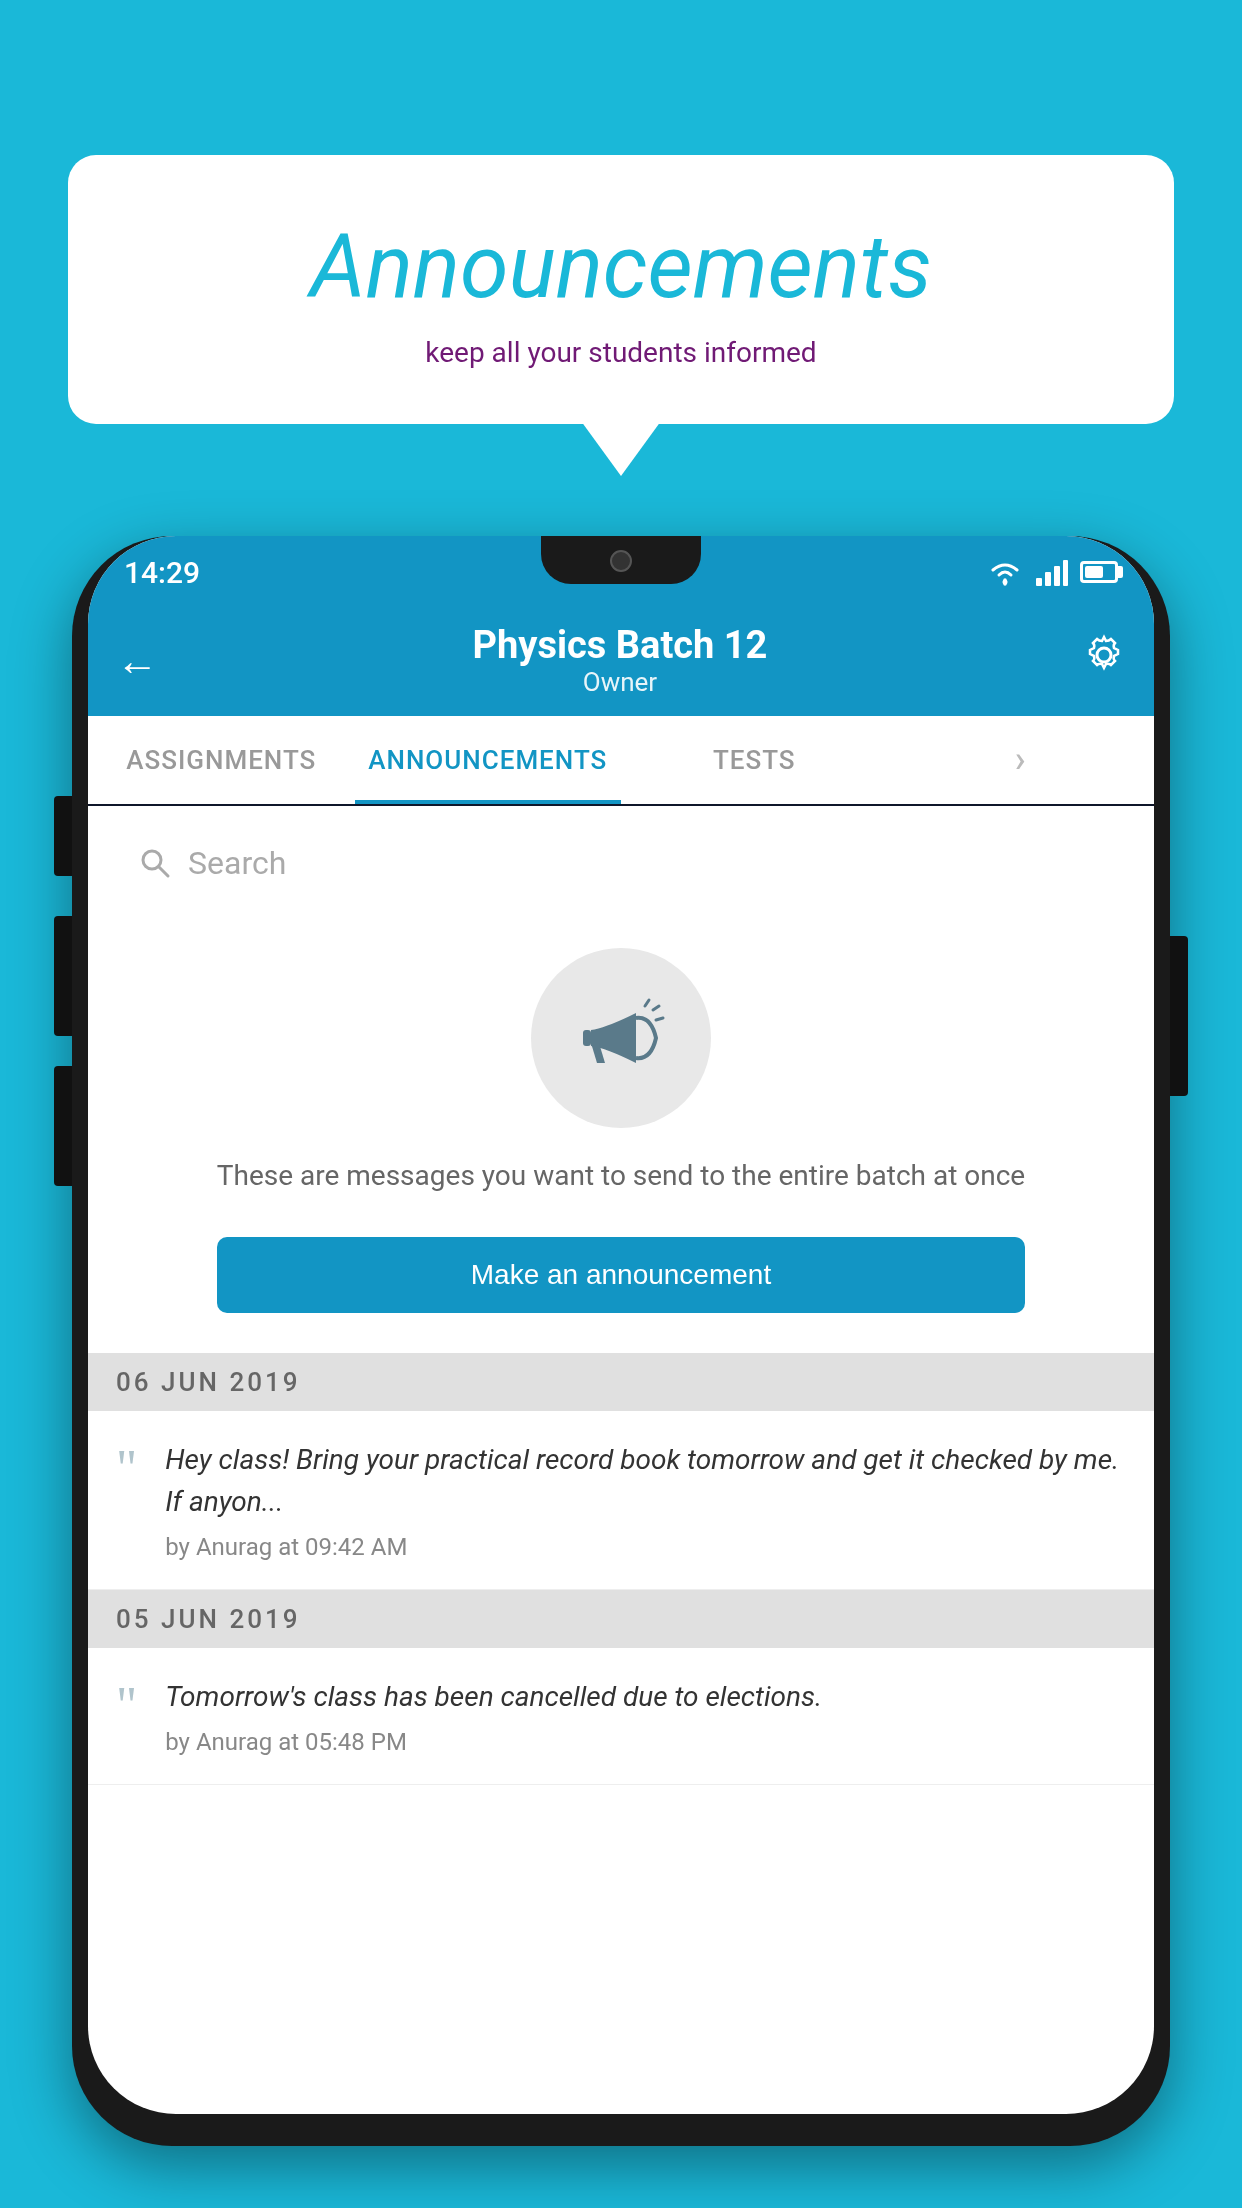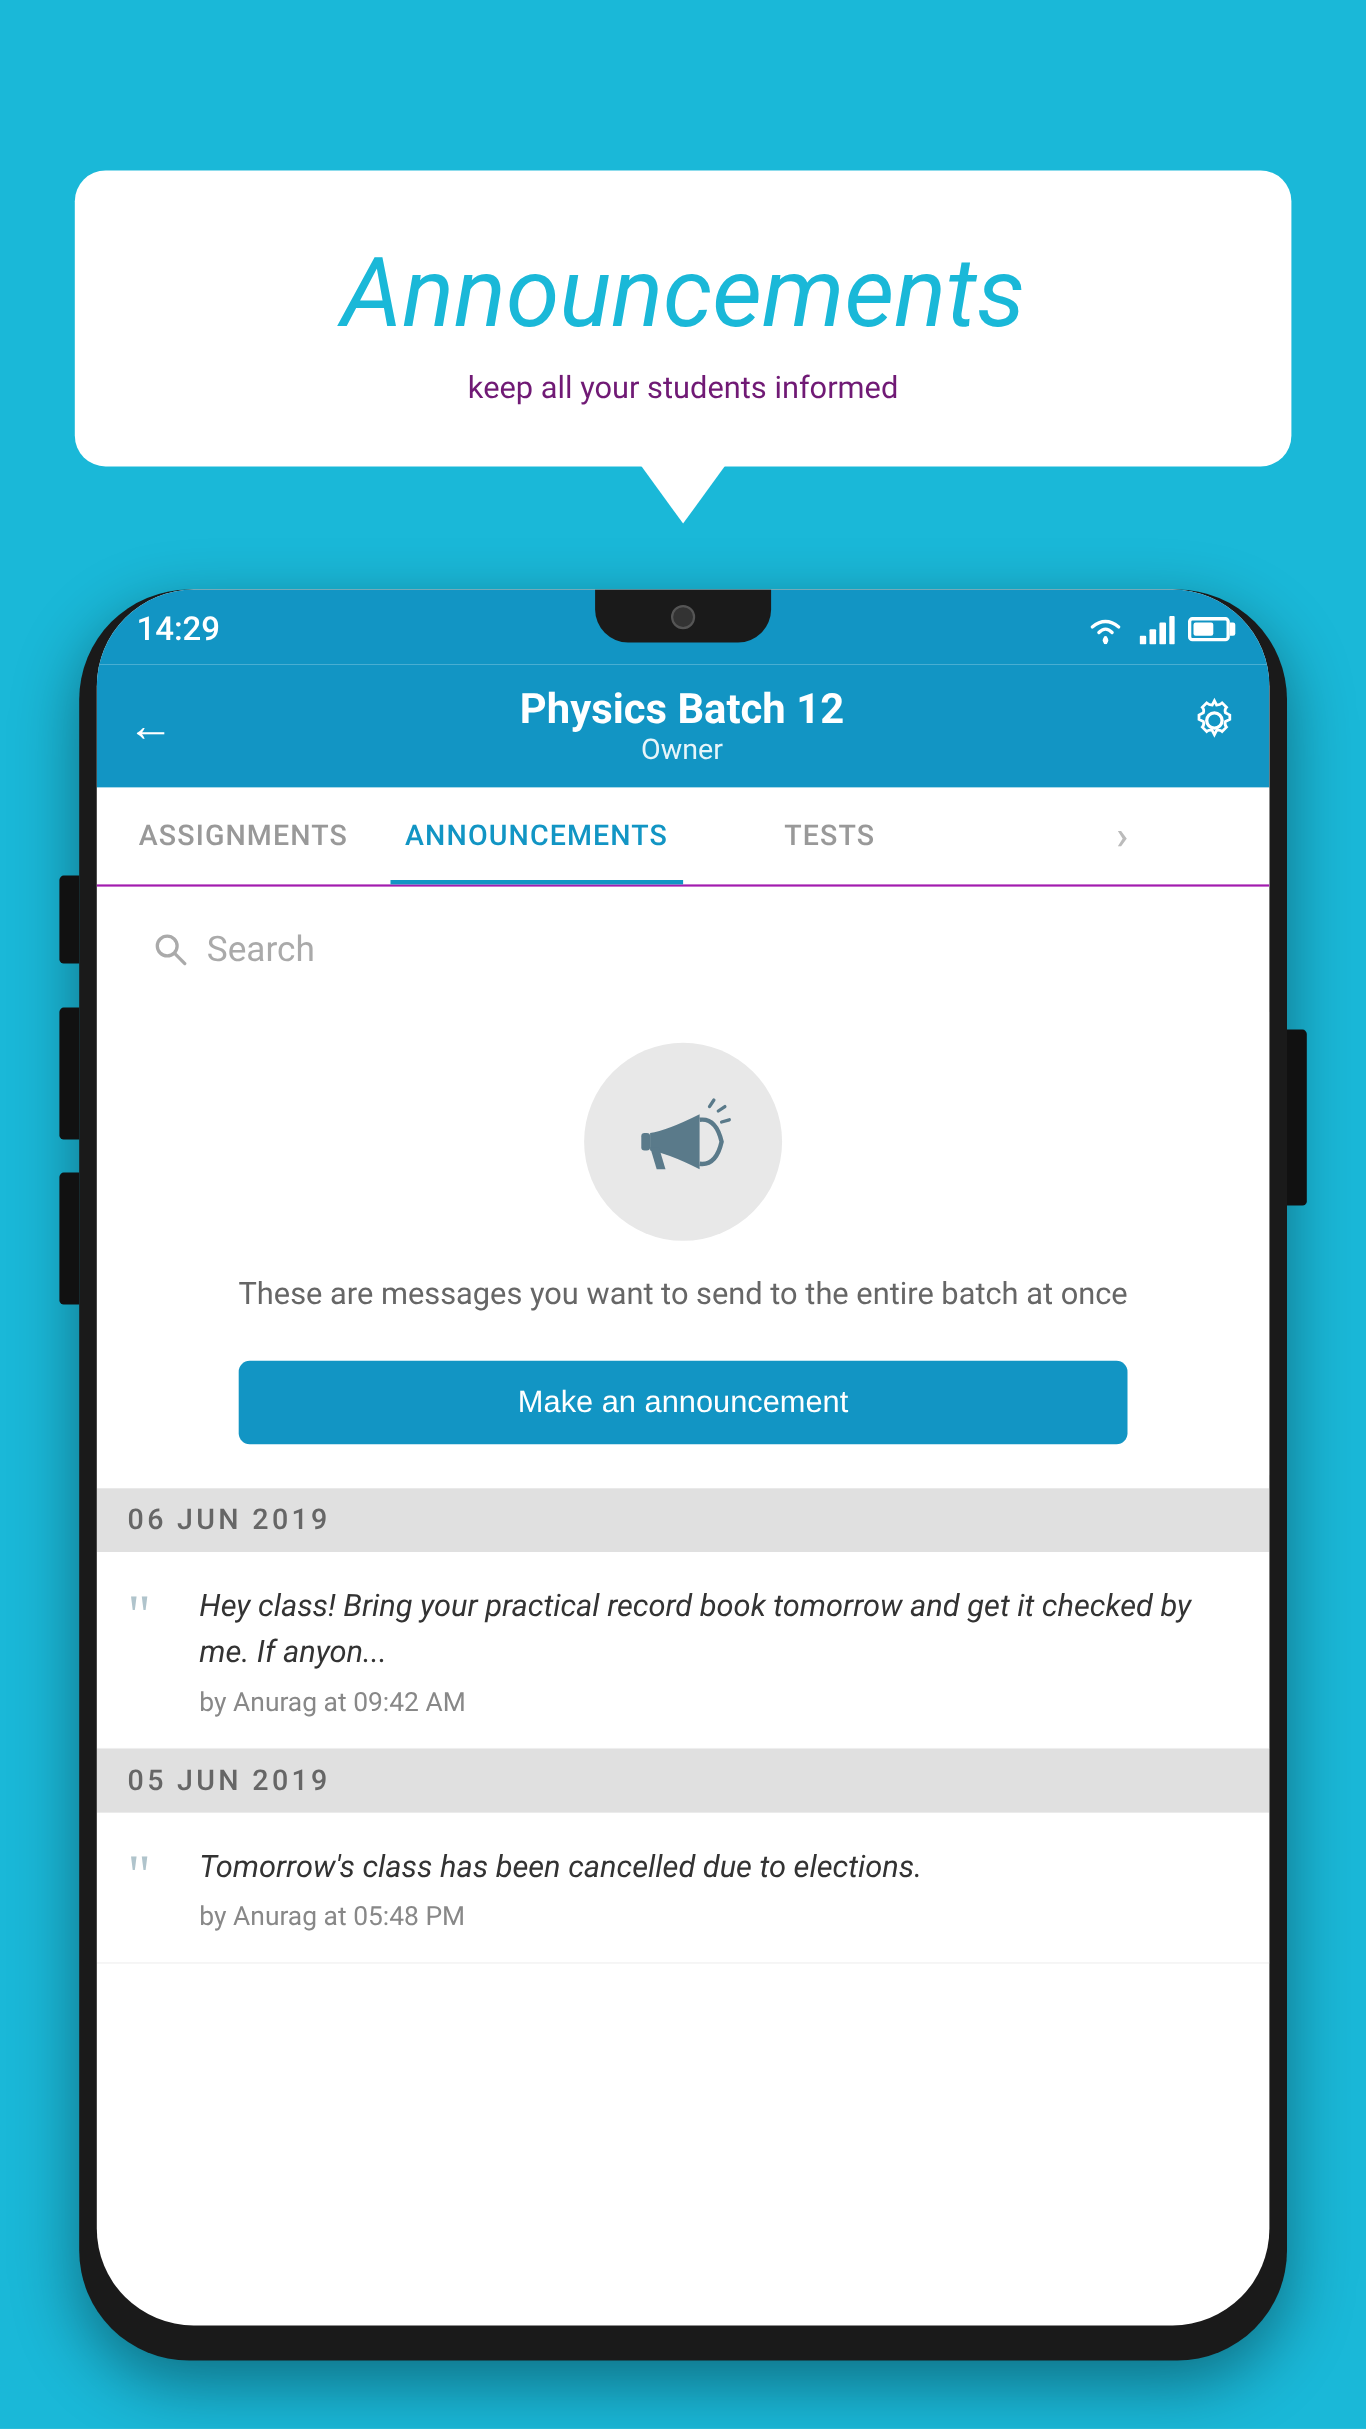--- a/index.html
+++ b/index.html
@@ -235,21 +235,21 @@
 
     .gear-icon {
       color: white;
       font-size: 42px;
     }
 
     
     .tabs-container {
       background: white;
       display: flex;
-      border-bottom: 2px solid #a21caf;
+      border-bottom: 2px solid #0f172a;
       height: 90px;
     }
 
     .tab {
       flex: 1;
       display: flex;
       align-items: center;
       justify-content: center;
       font-size: 26px;
       font-weight: 500;
@@ -359,21 +359,20 @@
       font-size: 52px;
       color: #b0c4cc;
       font-family: Georgia, serif;
       line-height: 1;
       margin-top: 4px;
       flex-shrink: 0;
     }
 
     .announcement-content {
       flex: 1;
-      margin-left: 16px;
     }
 
     .announcement-message {
       font-size: 28px;
       color: #333;
       font-style: italic;
       line-height: 1.5;
       margin-bottom: 10px;
     }
 

